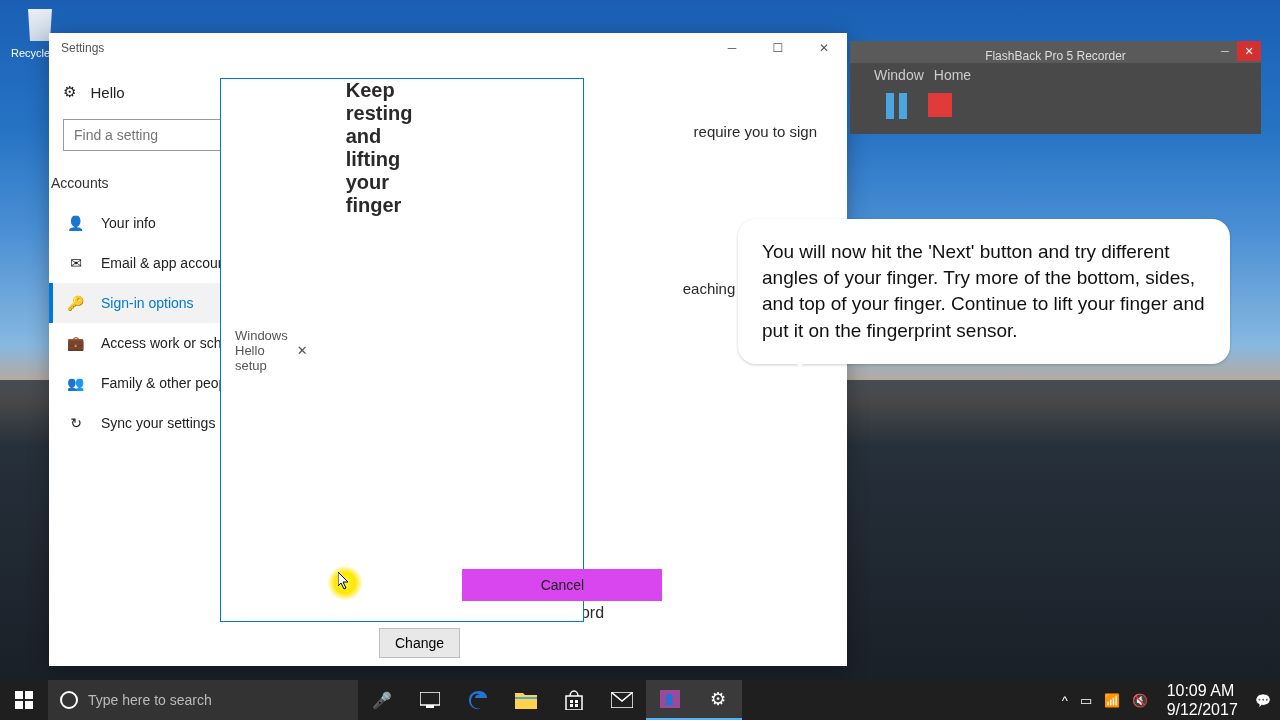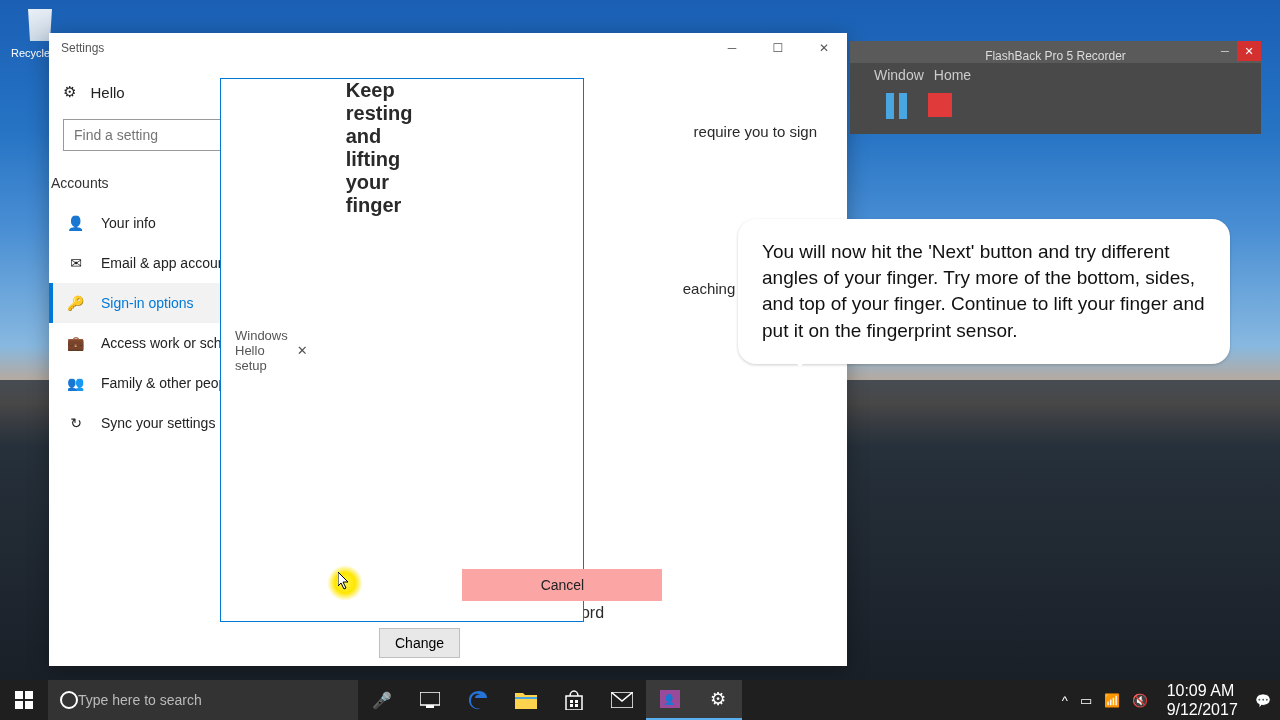--- a/index.html
+++ b/index.html
@@ -24,39 +24,39 @@
 .content-area{flex:1;padding:60px 30px 20px;color:#2a2a2a;position:relative}
 .content-p{font-size:15px;margin-bottom:14px}
 .change-btn{position:absolute;bottom:0;left:30px;padding:6px 15px;border:1px solid #bfbfbf;background:#e8e8e8;font-size:14px}
 .hello-dialog{position:absolute;top:78px;left:220px;width:364px;height:544px;background:#fff;border:1px solid #0078d7;z-index:10;display:flex;flex-direction:row}
 .hello-title{display:flex;align-items:center;padding:10px 14px;font-size:13px;color:#555}
 .hello-close{margin-left:auto;width:20px;text-align:center;cursor:pointer}
 .fingerprint{position:relative;width:230px;height:250px;margin:10px auto 20px}
 .fingerprint svg{width:100%;height:100%}
 .hello-msg{padding:0 24px;font-size:20px;color:#2a2a2a;font-weight:700}
 .hello-footer{margin-top:auto;display:flex;justify-content:flex-end;padding:20px 26px}
-.cancel-btn{width:200px;height:32px;background:#fca5a5;border:none;font-size:14px;color:#222;cursor:pointer}
+.cancel-btn{width:200px;height:32px;background:#d946ef;border:none;font-size:14px;color:#222;cursor:pointer}
 .cursor-hl{position:absolute;top:565px;left:327px;width:36px;height:36px;border-radius:50%;background:radial-gradient(circle,#fff44a 0%,#ffe600 40%,rgba(255,230,0,0) 70%);z-index:11}
 .cursor-arrow{position:absolute;top:572px;left:338px;width:12px;height:18px;z-index:12}
 .callout{position:absolute;top:219px;left:738px;width:492px;background:#fff;border-radius:18px;padding:20px 24px;font-size:19px;color:#111;line-height:1.38;z-index:5;box-shadow:0 1px 3px rgba(0,0,0,0.2)}
 .callout::after{content:"";position:absolute;left:50px;bottom:-15px;width:0;height:0;border:12px solid transparent;border-top-color:#fff}
 .recorder{position:absolute;top:41px;left:850px;width:411px;height:93px;background:#494949;z-index:4}
 .rec-title{height:22px;background:#5a5a5a;display:flex;align-items:flex-end;color:#ddd;font-size:12px;padding-left:0;justify-content:center;position:relative}
 .rec-title-txt{}
 .rec-wbtns{position:absolute;right:0;top:0;display:flex;height:22px}
 .rwbtn{width:24px;height:20px;display:flex;align-items:center;justify-content:center;color:#ddd;font-size:11px}
 .rwbtn.close{background:#d43030;color:#fff}
 .rec-menu{padding:4px 24px;color:#ccc;font-size:14px;display:flex;gap:10px}
 .rec-controls{display:flex;gap:18px;padding:6px 36px}
 .pause-btn{width:24px;height:26px;display:flex;gap:5px}
 .pause-btn span{width:8px;background:#4aa6e0}
 .stop-btn{width:24px;height:24px;background:#e03a3a}
 .taskbar{position:absolute;bottom:0;left:0;right:0;height:40px;background:#1f1f1f;display:flex;align-items:center;color:#fff}
 .start-btn{width:48px;height:40px;display:flex;align-items:center;justify-content:center}
-.cortana{display:flex;align-items:center;height:40px;width:310px;background:#333;padding-left:12px;color:#bbb;font-size:14px}
+.cortana{display:flex;align-items:center;gap:10px;height:40px;width:310px;background:#333;padding-left:12px;color:#bbb;font-size:14px}
 .cortana-circle{width:18px;height:18px;border:2px solid #fff;border-radius:50%}
 .task-icons{display:flex;align-items:center;height:40px}
 .ticon{width:48px;height:40px;display:flex;align-items:center;justify-content:center;position:relative}
 .ticon.active{background:#3a3a3a;border-bottom:2px solid #59b0f0}
 .tray{margin-left:auto;display:flex;align-items:center;gap:12px;padding-right:8px}
 .tray-icon{color:#fff;font-size:13px}
 .clock{text-align:left;font-size:16px;line-height:1.2;padding:0 6px}
 .mic-icon{width:48px;height:40px;display:flex;align-items:center;justify-content:center;color:#bbb}
 </style>
 </head>

